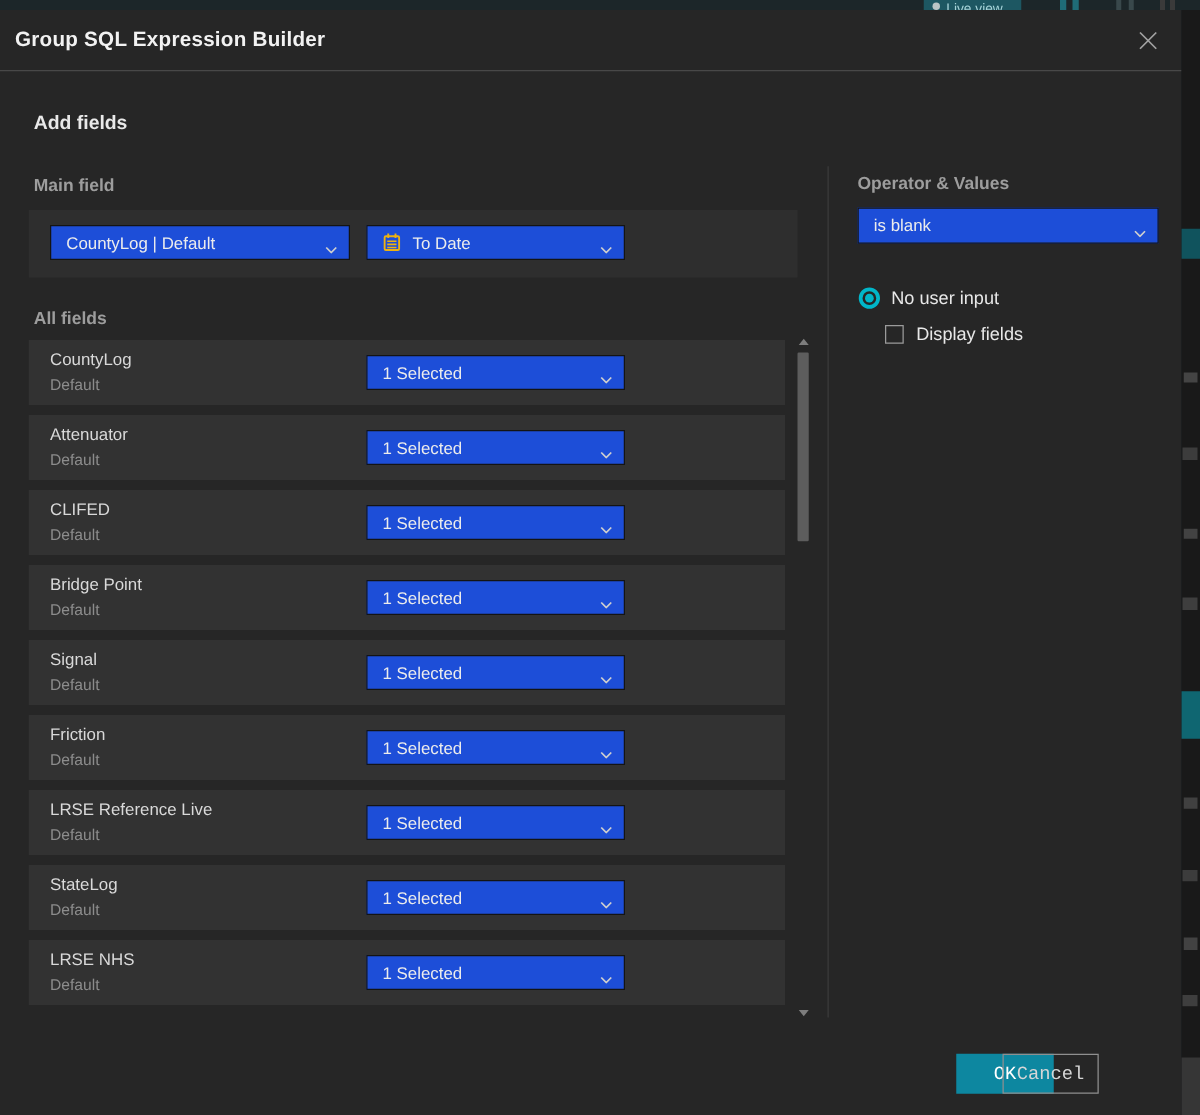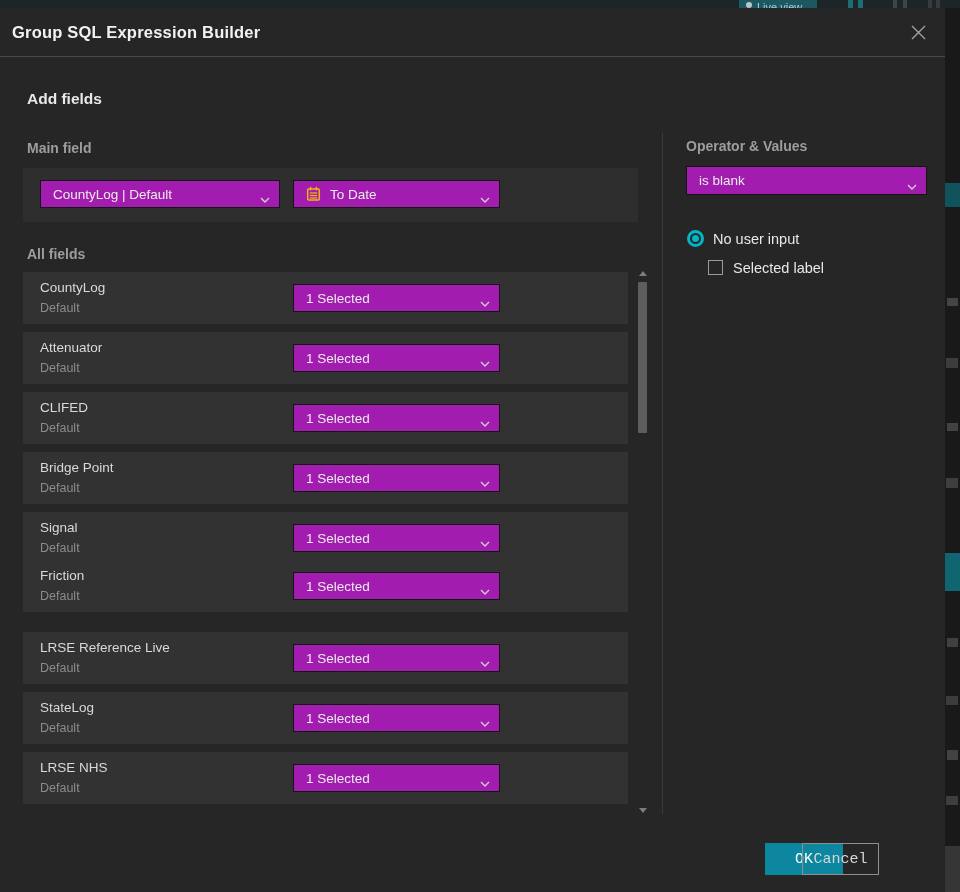--- a/index.html
+++ b/index.html
@@ -17,21 +17,21 @@
   .frag{position:absolute;}
   .right-strip{position:absolute;right:0;top:8px;width:15px;height:884px;background:#191919;overflow:hidden;}
   
   .dialog{position:absolute;left:0;top:8px;width:945px;height:884px;background:#262626;}
   .dialog-header{position:absolute;left:0;top:0;width:100%;height:49px;border-bottom:1px solid #484848;}
   .dialog-title{position:absolute;left:12px;top:0;line-height:49px;font-size:16.5px;font-weight:700;color:#f2f2f2;letter-spacing:.2px;}
   .close-btn{position:absolute;right:13px;top:10px;width:28px;height:28px;display:flex;align-items:center;justify-content:center;cursor:pointer;background:none;border:none;padding:0;}
   .section-heading{position:absolute;left:27px;top:82px;font-size:15.5px;font-weight:700;color:#e9e9e9;}
   .group-label{position:absolute;font-size:14px;font-weight:700;color:#9d9d9d;}
   
-  .dd{position:absolute;height:28px;background:#a21caf;border:1px solid #141414;color:#ececec;
+  .dd{position:absolute;height:28px;background:#1d4ed8;border:1px solid #141414;color:#ececec;
     font-size:13.5px;display:flex;align-items:center;padding:0 28px 0 12px;cursor:pointer;}
   .dd .chev{position:absolute;right:9px;top:50%;margin-top:-3px;}
   
   .main-panel{position:absolute;left:23px;top:160px;width:615px;height:54px;background:#2e2e2e;}
   
   .fields-list{position:absolute;left:23px;top:264px;width:605px;height:533px;}
   .field-card{position:absolute;left:0;width:605px;height:52px;background:#323232;}
   .field-name{position:absolute;left:17px;top:8px;font-size:13.5px;color:#d9d9d9;}
   .field-sub{position:absolute;left:17px;top:29px;font-size:12.5px;color:#8c8c8c;}
   .field-dd{left:270px;top:12px;width:207px;}
@@ -192,21 +192,21 @@
     <div class="dd field-dd">
       <span>1 Selected</span>
       <span class="chev">
         <svg width="10" height="6" viewBox="0 0 10 6">
                 <path d="M1 1 L5 5 L9 1" stroke="#cfcfcf" stroke-width="1.4" fill="none"></path>
               </svg>
       </span>
     </div>
   </div>
 
-  <div class="field-card" style="top: 288px; text-align: right;">
+  <div class="field-card" style="top: 300px; text-align: right;">
     <div class="field-name">Friction</div>
     <div class="field-sub">Default</div>
     <div class="dd field-dd">
       <span>1 Selected</span>
       <span class="chev">
         <svg width="10" height="6" viewBox="0 0 10 6">
                 <path d="M1 1 L5 5 L9 1" stroke="#cfcfcf" stroke-width="1.4" fill="none"></path>
               </svg>
       </span>
     </div>
@@ -269,18 +269,18 @@
           </svg>
       </span>
     </div>
 
     <div class="radio checked" id="no-user-input-radio">
         <div class="dot"></div>
       </div>
     <div class="radio-label">No user input</div>
 
     <div class="checkbox"></div>
-    <div class="checkbox-label">Selected label</div>
+    <div class="checkbox-label">Display fields</div>
 
     <button class="btn btn-ok">OK</button>
     <button class="btn btn-cancel">Cancel</button>
   </div>
 </div>
 
 </body></html>

